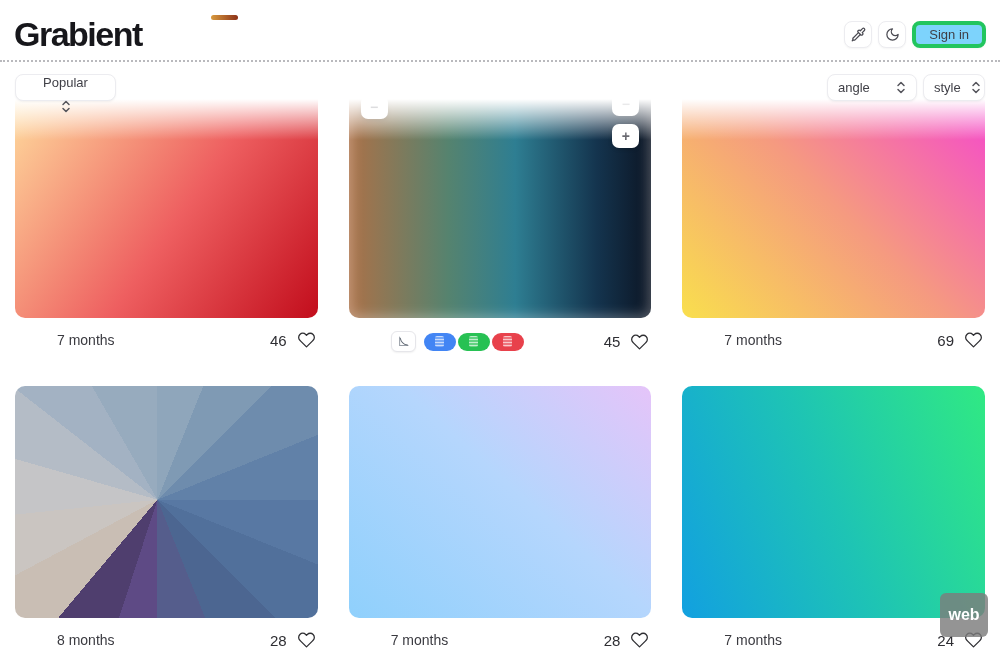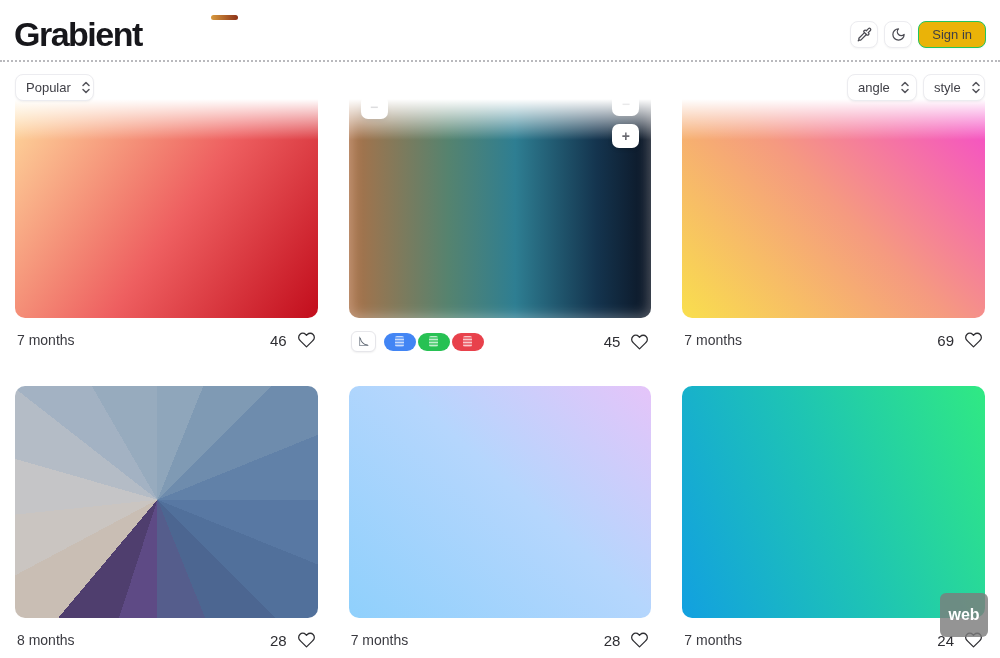--- a/index.html
+++ b/index.html
@@ -10,48 +10,48 @@
   
   .header { display:flex; justify-content:space-between; align-items:center; padding:8px 14px 0 14px; height:60px; }
   .logo-wrap { display:flex; }
   .logo-text { font-size:34px; font-weight:800; letter-spacing:-1.5px; color:#17171b; line-height:36px; }
   .logo-underline { width:27px; height:5px; border-radius:2.5px; margin-left:69px; margin-top:-1px;
                     background:linear-gradient(90deg,#d89a3e,#8c3118); }
   .header-actions { display:flex; align-items:center; gap:6px; }
   .icon-btn { width:28px; height:27px; background:#fff; border:1px solid #ececf0; border-radius:8px;
               display:flex; align-items:center; justify-content:center; cursor:pointer;
               box-shadow:0 1px 2px rgba(0,0,0,.04); }
-  .signin-btn { height:27px; padding:0 13px; background:#eab308; border:1px solid #22c55e; border-radius:8px;
+  .signin-btn { height:27px; padding:0 13px; background:#7dd3fc; border:4px solid #22c55e; border-radius:8px;
                 font-size:13px; color:#3f3f46; display:flex; align-items:center; cursor:pointer;
                 box-shadow:0 1px 2px rgba(0,0,0,.04); font-family:inherit; }
   .divider { border-top:2px dotted #b9b9bd; width:calc(100% - 0px); }
 
   
   .main { position:relative; }
   .fade-overlay { position:absolute; top:0; left:0; right:0; height:66px; z-index:3; pointer-events:none;
                   background:linear-gradient(to bottom,#fff 0%,#fff 38%,rgba(255,255,255,0) 100%); }
   .filter-bar { position:relative; z-index:4; display:flex; justify-content:space-between;
                 margin:12px 15px 0 15px; }
   .select-btn { height:27px; background:#fff; border:1px solid #ececf0; border-radius:8px;
                 display:flex; align-items:center; justify-content:space-between; gap:10px;
                 padding:0 10px; font-size:13px; color:#3f3f46; cursor:pointer; font-family:inherit;
                 box-shadow:0 1px 2px rgba(0,0,0,.05); }
-  .select-sort { width:79px; }
-  .select-angle { width:70px; }
+  .select-sort { width:101px;flex-direction:column; }
+  .select-angle { width:90px; }
   .select-steps { width:62px; }
   .select-style { width:143px; }
   .filter-group { display:flex; gap:6px; }
 
   
   .grid { display:grid; grid-template-columns:repeat(3,1fr); column-gap:31px; row-gap:34px;
           padding:0 15px; margin-top:-15px; position:relative; z-index:1; }
   .cell { display:flex; flex-direction:column; }
   .card { position:relative; height:232px; border-radius:10px; }
   .card--active { box-shadow:0 0 14px 3px rgba(255,255,255,.9), inset 0 0 12px 3px rgba(255,255,255,.28); }
-  .meta { display:flex; justify-content:space-between; align-items:center; padding:13px 2px 0 2px; }
+  .meta { display:flex; justify-content:space-between; align-items:center; padding:13px 2px 0 2px;margin-left:40px; }
   .age { font-size:14px; color:#3a3a40; }
   .likes { display:flex; align-items:center; gap:10px; }
   .count { font-size:15px; color:#2e2e33; }
   .heart { display:flex; cursor:pointer; }
 
   
   .ctl { position:absolute; width:27px; height:24px; background:#fff; border-radius:7px;
          box-shadow:0 1px 4px rgba(0,0,0,.18); display:flex; align-items:center; justify-content:center;
          font-size:14px; font-weight:bold; color:#5b5b63; cursor:pointer; border:none; font-family:inherit; }
   .ctl-stop-minus { top:9px; left:12px; }

